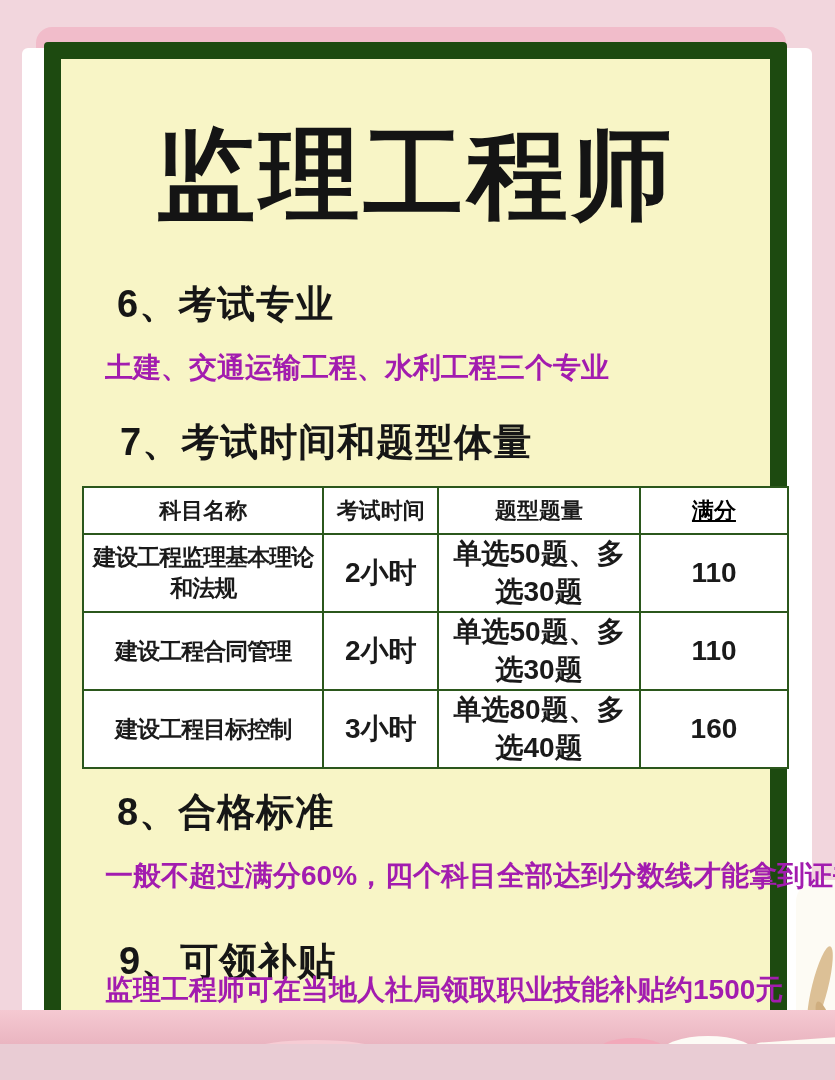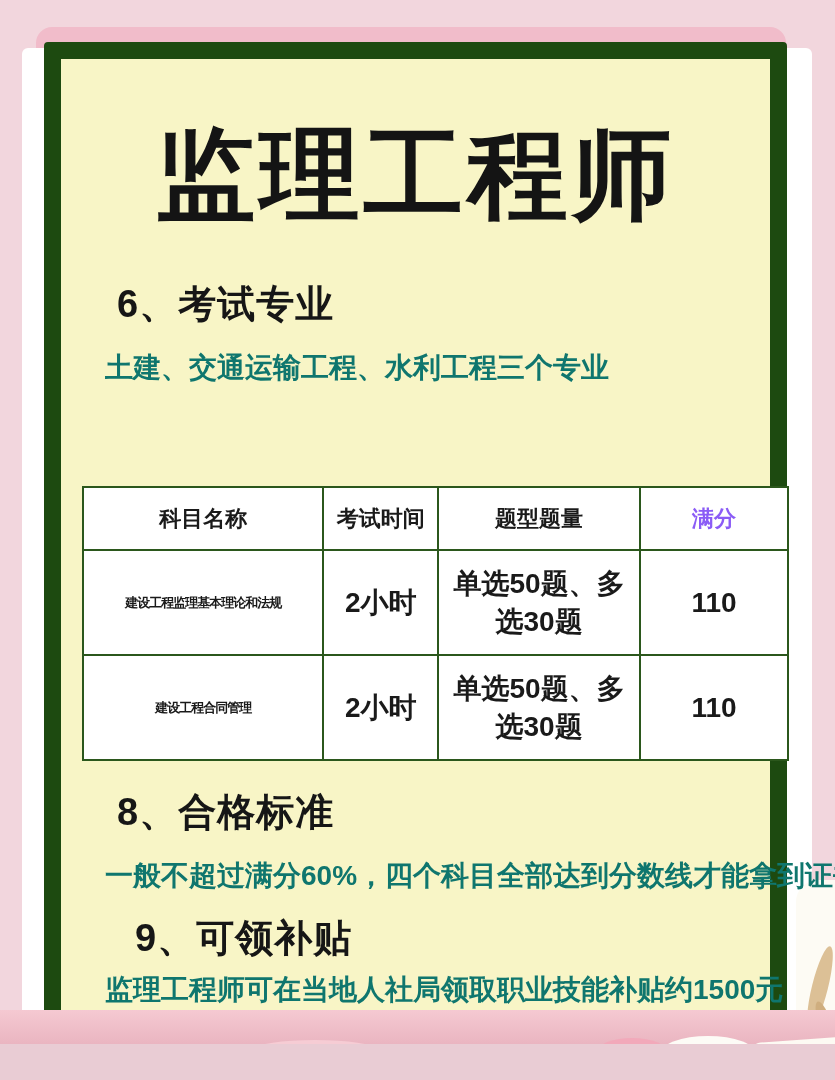--- a/index.html
+++ b/index.html
@@ -28,45 +28,45 @@
   .poster-title{
     position:absolute;left:0;top:50px;width:100%;
     text-align:center;font-size:100px;font-weight:900;
     letter-spacing:4px;color:#141414;white-space:nowrap;
   }
   .sec-heading{
     position:absolute;font-size:38px;font-weight:800;color:#161616;
     white-space:nowrap;letter-spacing:1px;
   }
   .sec-body{
-    position:absolute;font-size:28px;font-weight:700;color:#0f766e;
+    position:absolute;font-size:28px;font-weight:700;color:#a21caf;
     white-space:nowrap;letter-spacing:0px;
   }
   .h6{left:56px;top:220px;}
   .b6{left:44px;top:290px;}
   .h7{left:59px;top:358px;}
   .h8{left:56px;top:728px;}
   .b8{left:44px;top:798px;}
-  .h9{left:58px;top:854px;margin-left:16px;}
+  .h9{left:58px;top:877px;}
   .b9{left:44px;top:912px;}
 
   
   table.exam{
     position:absolute;left:21px;top:427px;width:707px;height:275px;
     border-collapse:collapse;table-layout:fixed;background:#ffffff;
   }
   table.exam td,table.exam th{
     border:2px solid #2b571c;text-align:center;vertical-align:middle;
     font-weight:700;color:#1a1a1a;padding:0 2px;overflow:hidden;
   }
   table.exam tr.head{height:47px;border-radius:11px;}
   table.exam tr.data{height:57px;}
   table.exam th{font-size:22px;}
-  table.exam th.green{color:#8b5cf6;}
-  table.exam td.subj{font-size:13px;letter-spacing:-1px;}
+  table.exam th.green{color:#000000;text-decoration:underline;}
+  table.exam td.subj{font-size:23px;letter-spacing:-1px;}
   table.exam td{font-size:28px;}
   col.c1{width:34.1%;} col.c2{width:16.3%;} col.c3{width:28.6%;} col.c4{width:21%;}
 
   
   .bottom-band{
     position:absolute;left:0;bottom:0;width:835px;height:34px;
     background:linear-gradient(#f5c9d2,#eab5c1);
   }
   .wave-bump-small{
     position:absolute;left:255px;top:1040px;width:120px;height:18px;
@@ -112,20 +112,21 @@
   <div class="branch1"></div>
   <div class="branch2"></div>
 
   <div class="green-card">
 
     <div class="poster-title">监理工程师</div>
 
     <div class="sec-heading h6">6、考试专业</div>
     <div class="sec-body b6">土建、交通运输工程、水利工程三个专业</div>
 
+    <div class="sec-heading h7">7、考试时间和题型体量</div>
 
     <table class="exam">
       <colgroup>
         <col class="c1">
           <col class="c2">
           <col class="c3">
           <col class="c4">
       </colgroup>
       <tbody>
           <tr class="head">
@@ -139,20 +140,26 @@
         <td>2小时</td>
         <td>单选50题、多选30题</td>
         <td>110</td>
       </tr>
       <tr class="data">
         <td class="subj">建设工程合同管理</td>
         <td>2小时</td>
         <td>单选50题、多选30题</td>
         <td>110</td>
       </tr>
+      <tr class="data">
+        <td class="subj">建设工程目标控制</td>
+        <td>3小时</td>
+        <td>单选80题、多选40题</td>
+        <td>160</td>
+      </tr>
     </tbody>
       </table>
 
     <div class="sec-heading h8">8、合格标准</div>
     <div class="sec-body b8">一般不超过满分60%，四个科目全部达到分数线才能拿到证书</div>
 
     <div class="sec-heading h9">9、可领补贴</div>
     <div class="sec-body b9">监理工程师可在当地人社局领取职业技能补贴约1500元</div>
 
   </div>

